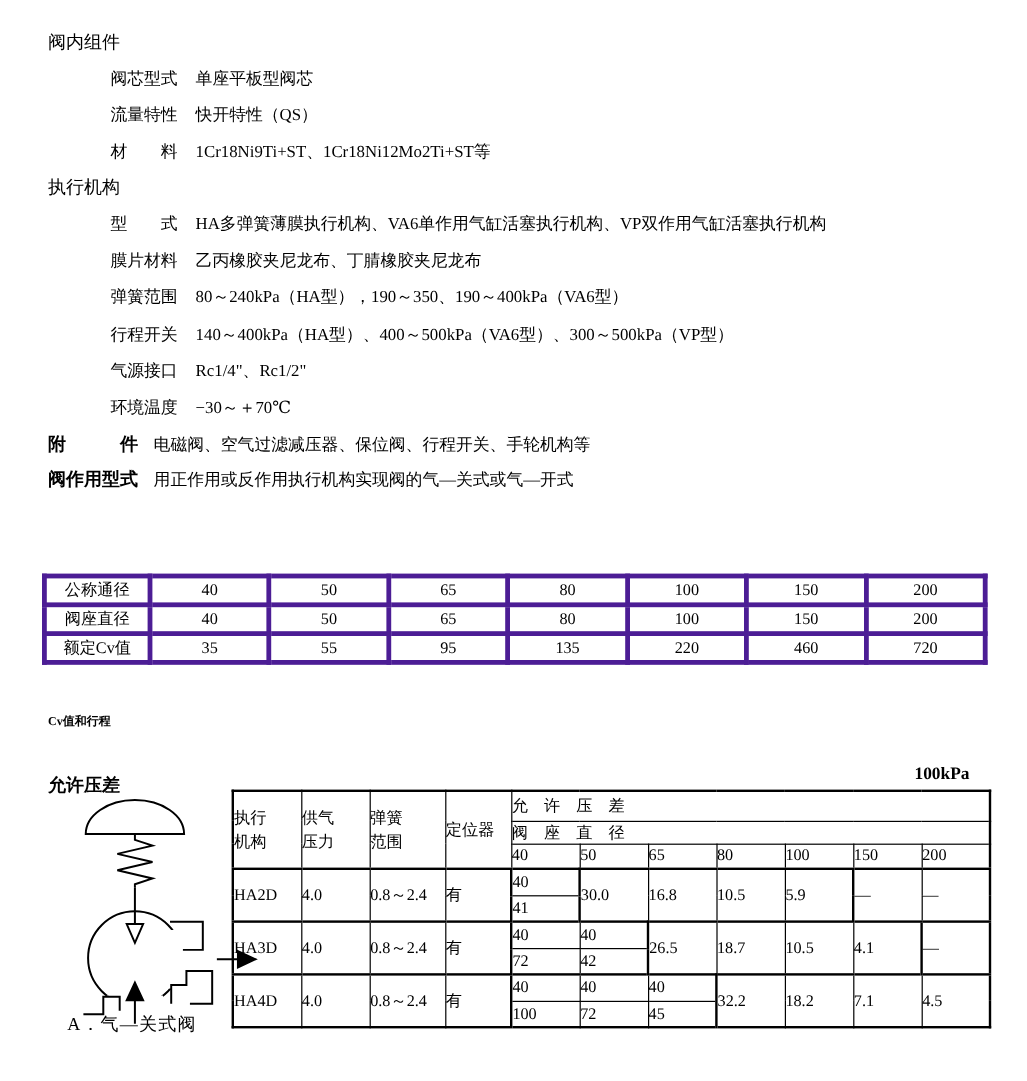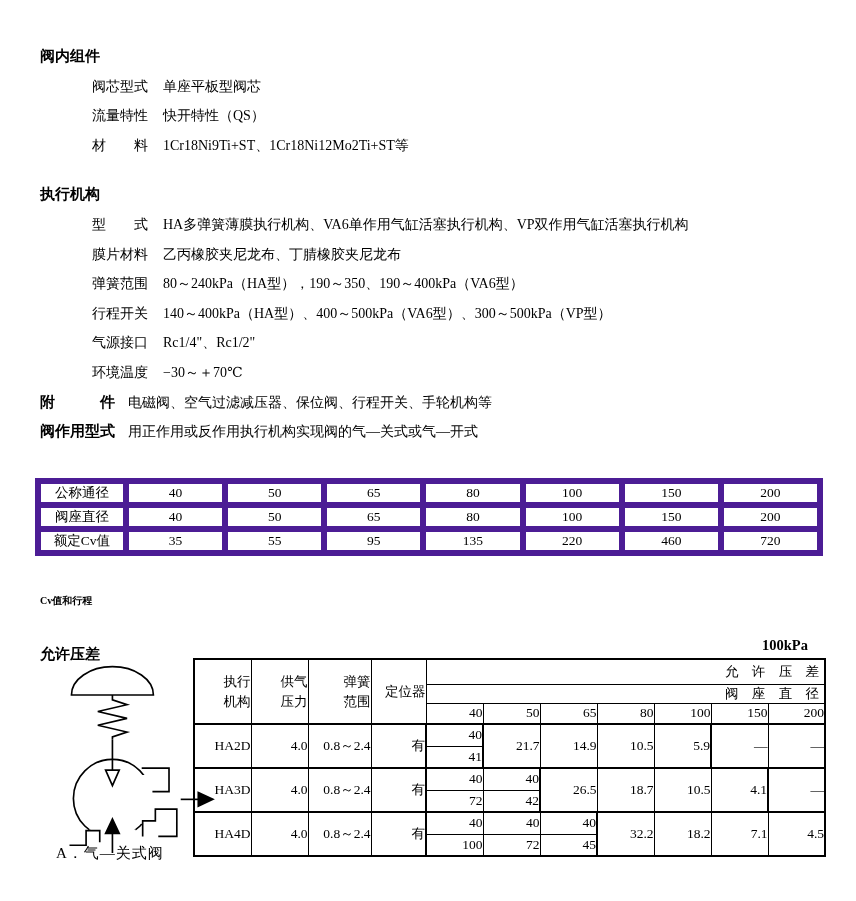--- a/index.html
+++ b/index.html
@@ -4,42 +4,42 @@
 <style>
   * { margin:0; padding:0; box-sizing:border-box; }
   html,body { background:#e8e8e8; }
   #page {
     position:relative; width:856px; height:901px; background:#ffffff;
     font-family:"Liberation Serif","DejaVu Serif",serif; color:#000;
     overflow:hidden; margin:0 auto;
   }
   
   .doc { position:absolute; left:40px; top:22px; line-height:29.6px; font-size:14px; width:800px; }
-  .h   { font-weight:bold; font-size:15px;margin-top:20px; }
+  .h   { font-weight:normal; font-size:15px; }
   .row { padding-left:52px; white-space:nowrap; }
-  .lab { display:inline-block; width:57px; }
+  .lab { display:inline-block; width:57px;font-family:Liberation Mono, monospace; }
   .val { margin-left:14px; }
   .irow { white-space:nowrap; }
   .ilab { font-weight:bold; font-size:15px; }
   .ival { margin-left:13px; }
   sup.sup { font-size:10px; }
   
   .t1 { position:absolute; left:35px; top:478px; width:788px;
         border-collapse:collapse; table-layout:fixed; border:2px solid #000;
         font-size:13.5px; text-align:center; }
-  .t1 td { border:6px solid #4c1d95; height:24px; padding:0; }
+  .t1 td { border:4px solid #4c1d95; height:24px; padding:0; }
   
   .cvh { position:absolute; left:40px; top:594px; font-weight:bold; font-size:10px; }
   .dph { position:absolute; left:40px; top:645px; font-weight:bold; font-size:15px; }
   .unit { position:absolute; left:745px; top:637px; width:80px; text-align:center;
           font-weight:bold; font-size:14.5px; }
   
   .t2 { position:absolute; left:193px; top:658px; width:632px;
         border-collapse:collapse; table-layout:fixed; border:2px solid #000;
-        font-size:13.5px; text-align:right;padding-left:44px; }
+        font-size:13.5px; text-align:left;padding-left:44px; }
   .t2 td { border:1px solid #000; padding:0; height:22px; }
   .t2 tr.hr1 td { height:25px; }
   .t2 tr.hr2 td { height:18px; }
   .t2 tr.hr3 td { height:21px; }
   .t2 tr.gt td { border-top:2px solid #000; }
   .t2 td.bl2 { border-left:2px solid #000; }
   .t2 td.br2 { border-right:2px solid #000; }
   .pre { white-space:pre-line; line-height:1.45; }
   .ls { letter-spacing:5px; }
   
@@ -197,22 +197,22 @@
       <td>150</td>
       <td>200</td>
     </tr>
 
     <tr class="gt">
       <td rowspan="2">HA2D</td>
       <td rowspan="2">4.0</td>
       <td rowspan="2">0.8～2.4</td>
       <td rowspan="2">有</td>
       <td class="bl2 br2">40</td>
-      <td rowspan="2">21.7</td>
-      <td rowspan="2">14.9</td>
+      <td rowspan="2">30.0</td>
+      <td rowspan="2">16.8</td>
       <td rowspan="2">10.5</td>
       <td rowspan="2">5.9</td>
       <td rowspan="2" class="bl2">—</td>
       <td rowspan="2">—</td>
     </tr>
     <tr>
       <td class="bl2 br2">41</td>
     </tr>
 
     <tr class="gt">

